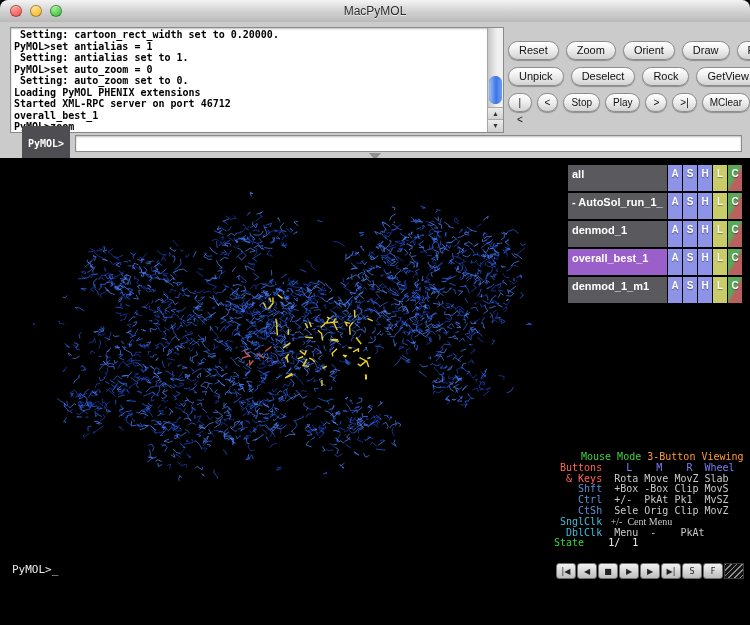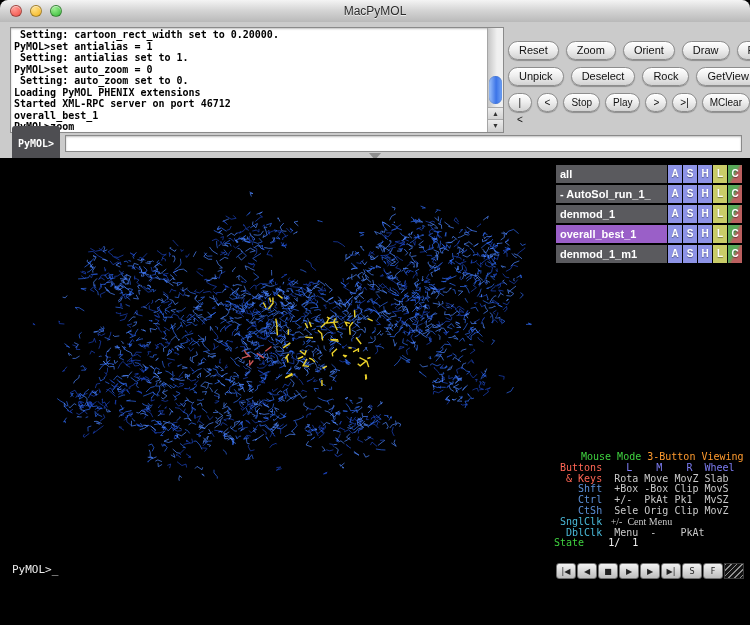--- a/index.html
+++ b/index.html
@@ -35,37 +35,37 @@
 
   .btnrow{position:absolute;left:508px;display:flex;gap:7px;}
   .row1{top:19px;} .row2{top:45px;} .row3{top:71px;gap:5px;}
   .aqua{height:19px;line-height:17px;padding:0 10px;border-radius:10px;border:1px solid #8d8d8d;
     background:linear-gradient(#ffffff,#efefef 45%,#d2d2d2);
     box-shadow:0 1px 1px rgba(0,0,0,.3),inset 0 1px 0 rgba(255,255,255,.9);
     font-family:"Liberation Sans",sans-serif;font-size:11px;color:#111;cursor:default;}
   .aqua.sm{padding:0 7px;font-size:10px;}
 
   .prompt-row{position:absolute;left:0;top:111px;right:0;height:21px;display:flex;align-items:center;}
-  .prompt-label{margin-left:12px;background:#4e4e52;color:#fff;border-radius:3px;
+  .prompt-label{margin-left:22px;background:#4e4e52;color:#fff;border-radius:3px;
     font:bold 10px "DejaVu Sans Mono",monospace;padding:12px 6px;}
   .cmd{flex:1;margin:0 8px 0 5px;height:15px;border:1px solid #8a8a8a;background:#fff;
     box-shadow:inset 0 1px 2px rgba(0,0,0,.25);font:11px "DejaVu Sans Mono",monospace;padding:0 3px;}
 
   .sash{position:absolute;top:153px;left:369px;width:0;height:0;
     border-left:6px solid transparent;border-right:6px solid transparent;border-top:7px solid #8f8f8f;}
 
   
   .main{position:absolute;top:158px;left:0;right:0;bottom:0;background:#000;}
   .mesh{position:absolute;left:8px;top:0;}
   .vp-prompt{position:absolute;left:12px;top:405px;color:#ececec;
     font:11px "DejaVu Sans Mono",monospace;}
 
   
   .objpanel{position:absolute;left:556px;top:7px;right:8px;}
-  .objrow{display:flex;height:18px;margin-bottom:2px;gap:1px;}
+  .objrow{display:flex;height:26px;margin-bottom:2px;gap:1px;margin-left:12px;}
   .objname{flex:1;background:#5a5a5e;color:#fff;font:bold 11px/18px "Liberation Sans",sans-serif;
     padding-left:4px;white-space:nowrap;overflow:hidden;}
   .objname.sel{background:#9a5fc8;}
   .objbtn{width:14px;text-align:center;font:bold 10px/18px "Liberation Sans",sans-serif;color:#fff;
     text-shadow:0 1px 1px rgba(0,0,0,.4);}
   .bA,.bS,.bH{background:#8d93e6;}
   .bL{background:#c9cc68;}
   .bC{background:linear-gradient(120deg,#58a858 42%,#bb5f5f 58%);}
 
   

